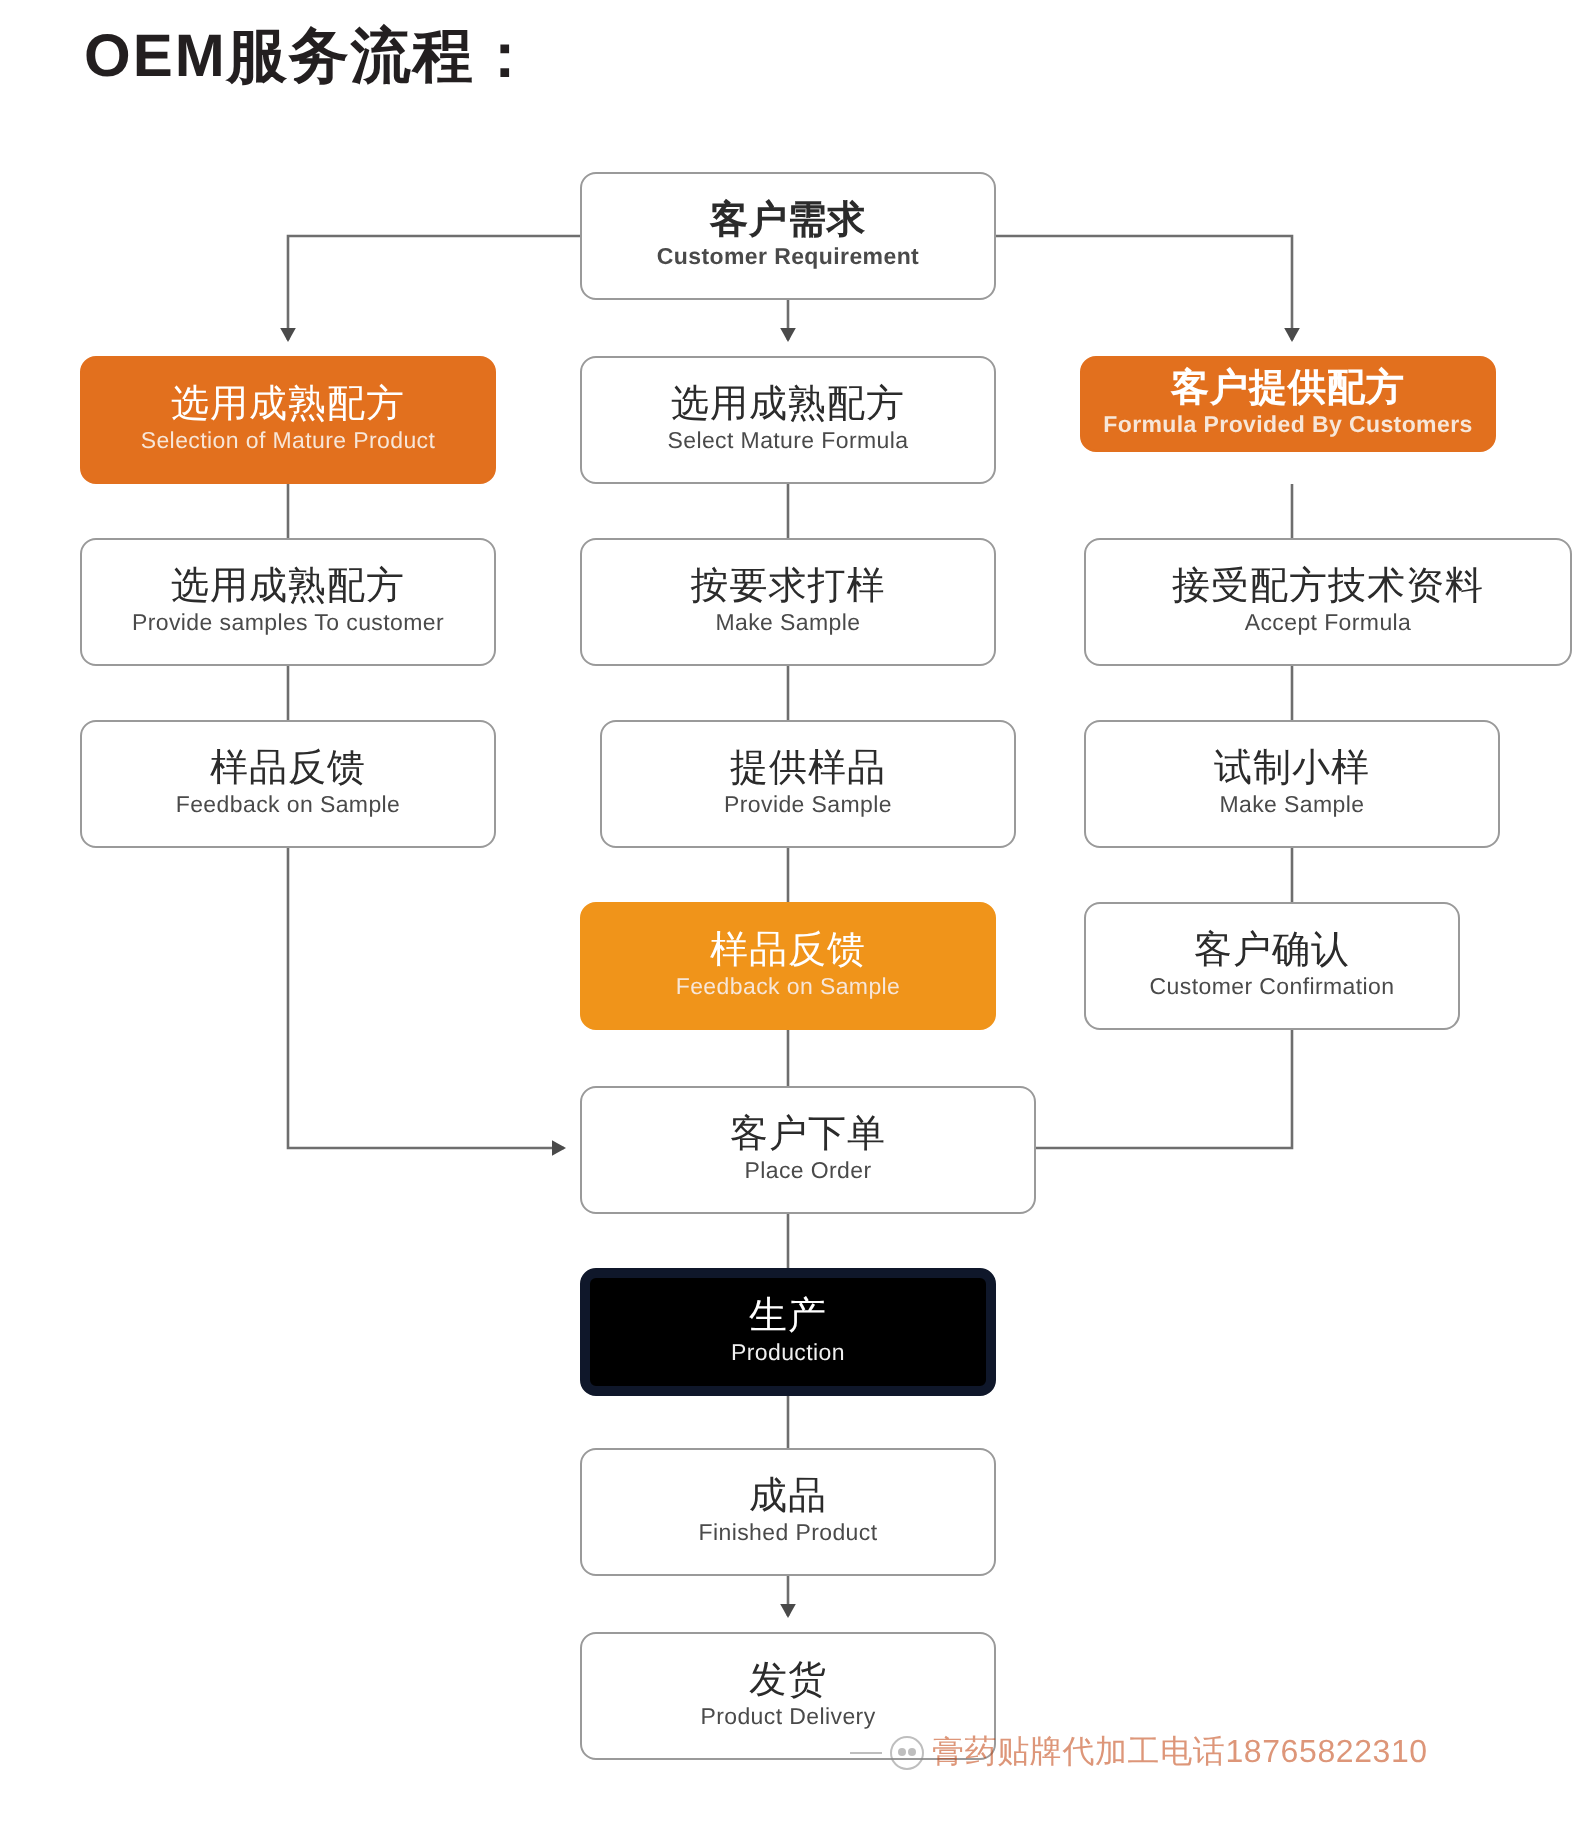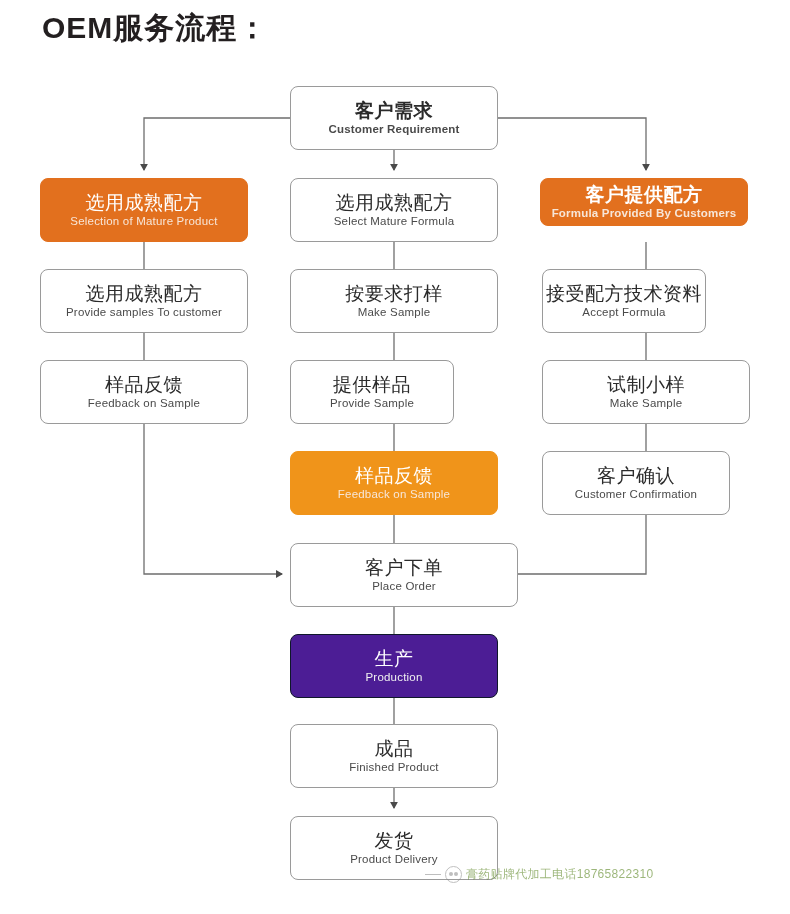--- a/index.html
+++ b/index.html
@@ -54,22 +54,22 @@
   }
   .node.orange-dark {
     background: #e2701e;
     border: 1px solid #e2701e;
   }
   .node.orange-light {
     background: #f0941a;
     border: 1px solid #f0941a;
   }
   .node.gray {
-    background: #4c1d95;
-    border: 1px solid #0f172a;
+    background: #000000;
+    border: 5px solid #0f172a;
     text-align: right;
   }
   .node .cn {
     font-size: 19px;
     color: #2b2b2b;
     letter-spacing: 0.5px;
     margin-bottom: 3px;
   }
   .node .en {
     font-size: 11.5px;
@@ -123,22 +123,22 @@
     content: "";
     position: absolute;
     left: 8px;
     top: 5px;
     width: 4px;
     height: 4px;
     border-radius: 50%;
     background: #8a8a8a;
   }
   #watermark .wm-text {
-    font-size: 12px;
-    color: #4d7c0f;
+    font-size: 16px;
+    color: #c2410c;
     letter-spacing: 0.3px;
     white-space: nowrap;
   }
 </style>
 </head>
 <body>
 
 <div id="canvas">
 
   <div id="title">OEM服务流程：</div>
@@ -206,31 +206,31 @@
   <div class="node plain" style="left:40px; top:269px; width:208px; height:64px;">
     <div class="cn">选用成熟配方</div>
     <div class="en">Provide samples To customer</div>
   </div>
 
   <div class="node plain" style="left:290px; top:269px; width:208px; height:64px;">
     <div class="cn">按要求打样</div>
     <div class="en">Make Sample</div>
   </div>
 
-  <div class="node plain" style="left:542px; top:269px; width:164px; height:64px;">
+  <div class="node plain" style="left:542px; top:269px; width:244px; height:64px;">
     <div class="cn">接受配方技术资料</div>
     <div class="en">Accept Formula</div>
   </div>
 
   <div class="node plain" style="left:40px; top:360px; width:208px; height:64px;">
     <div class="cn">样品反馈</div>
     <div class="en">Feedback on Sample</div>
   </div>
 
-  <div class="node plain" style="left:290px; top:360px; width:164px; height:64px;">
+  <div class="node plain" style="left:300px; top:360px; width:208px; height:64px;">
     <div class="cn">提供样品</div>
     <div class="en">Provide Sample</div>
   </div>
 
   <div class="node plain" style="left:542px; top:360px; width:208px; height:64px;">
     <div class="cn">试制小样</div>
     <div class="en">Make Sample</div>
   </div>
 
   <div class="node orange-light" style="left:290px; top:451px; width:208px; height:64px;">

